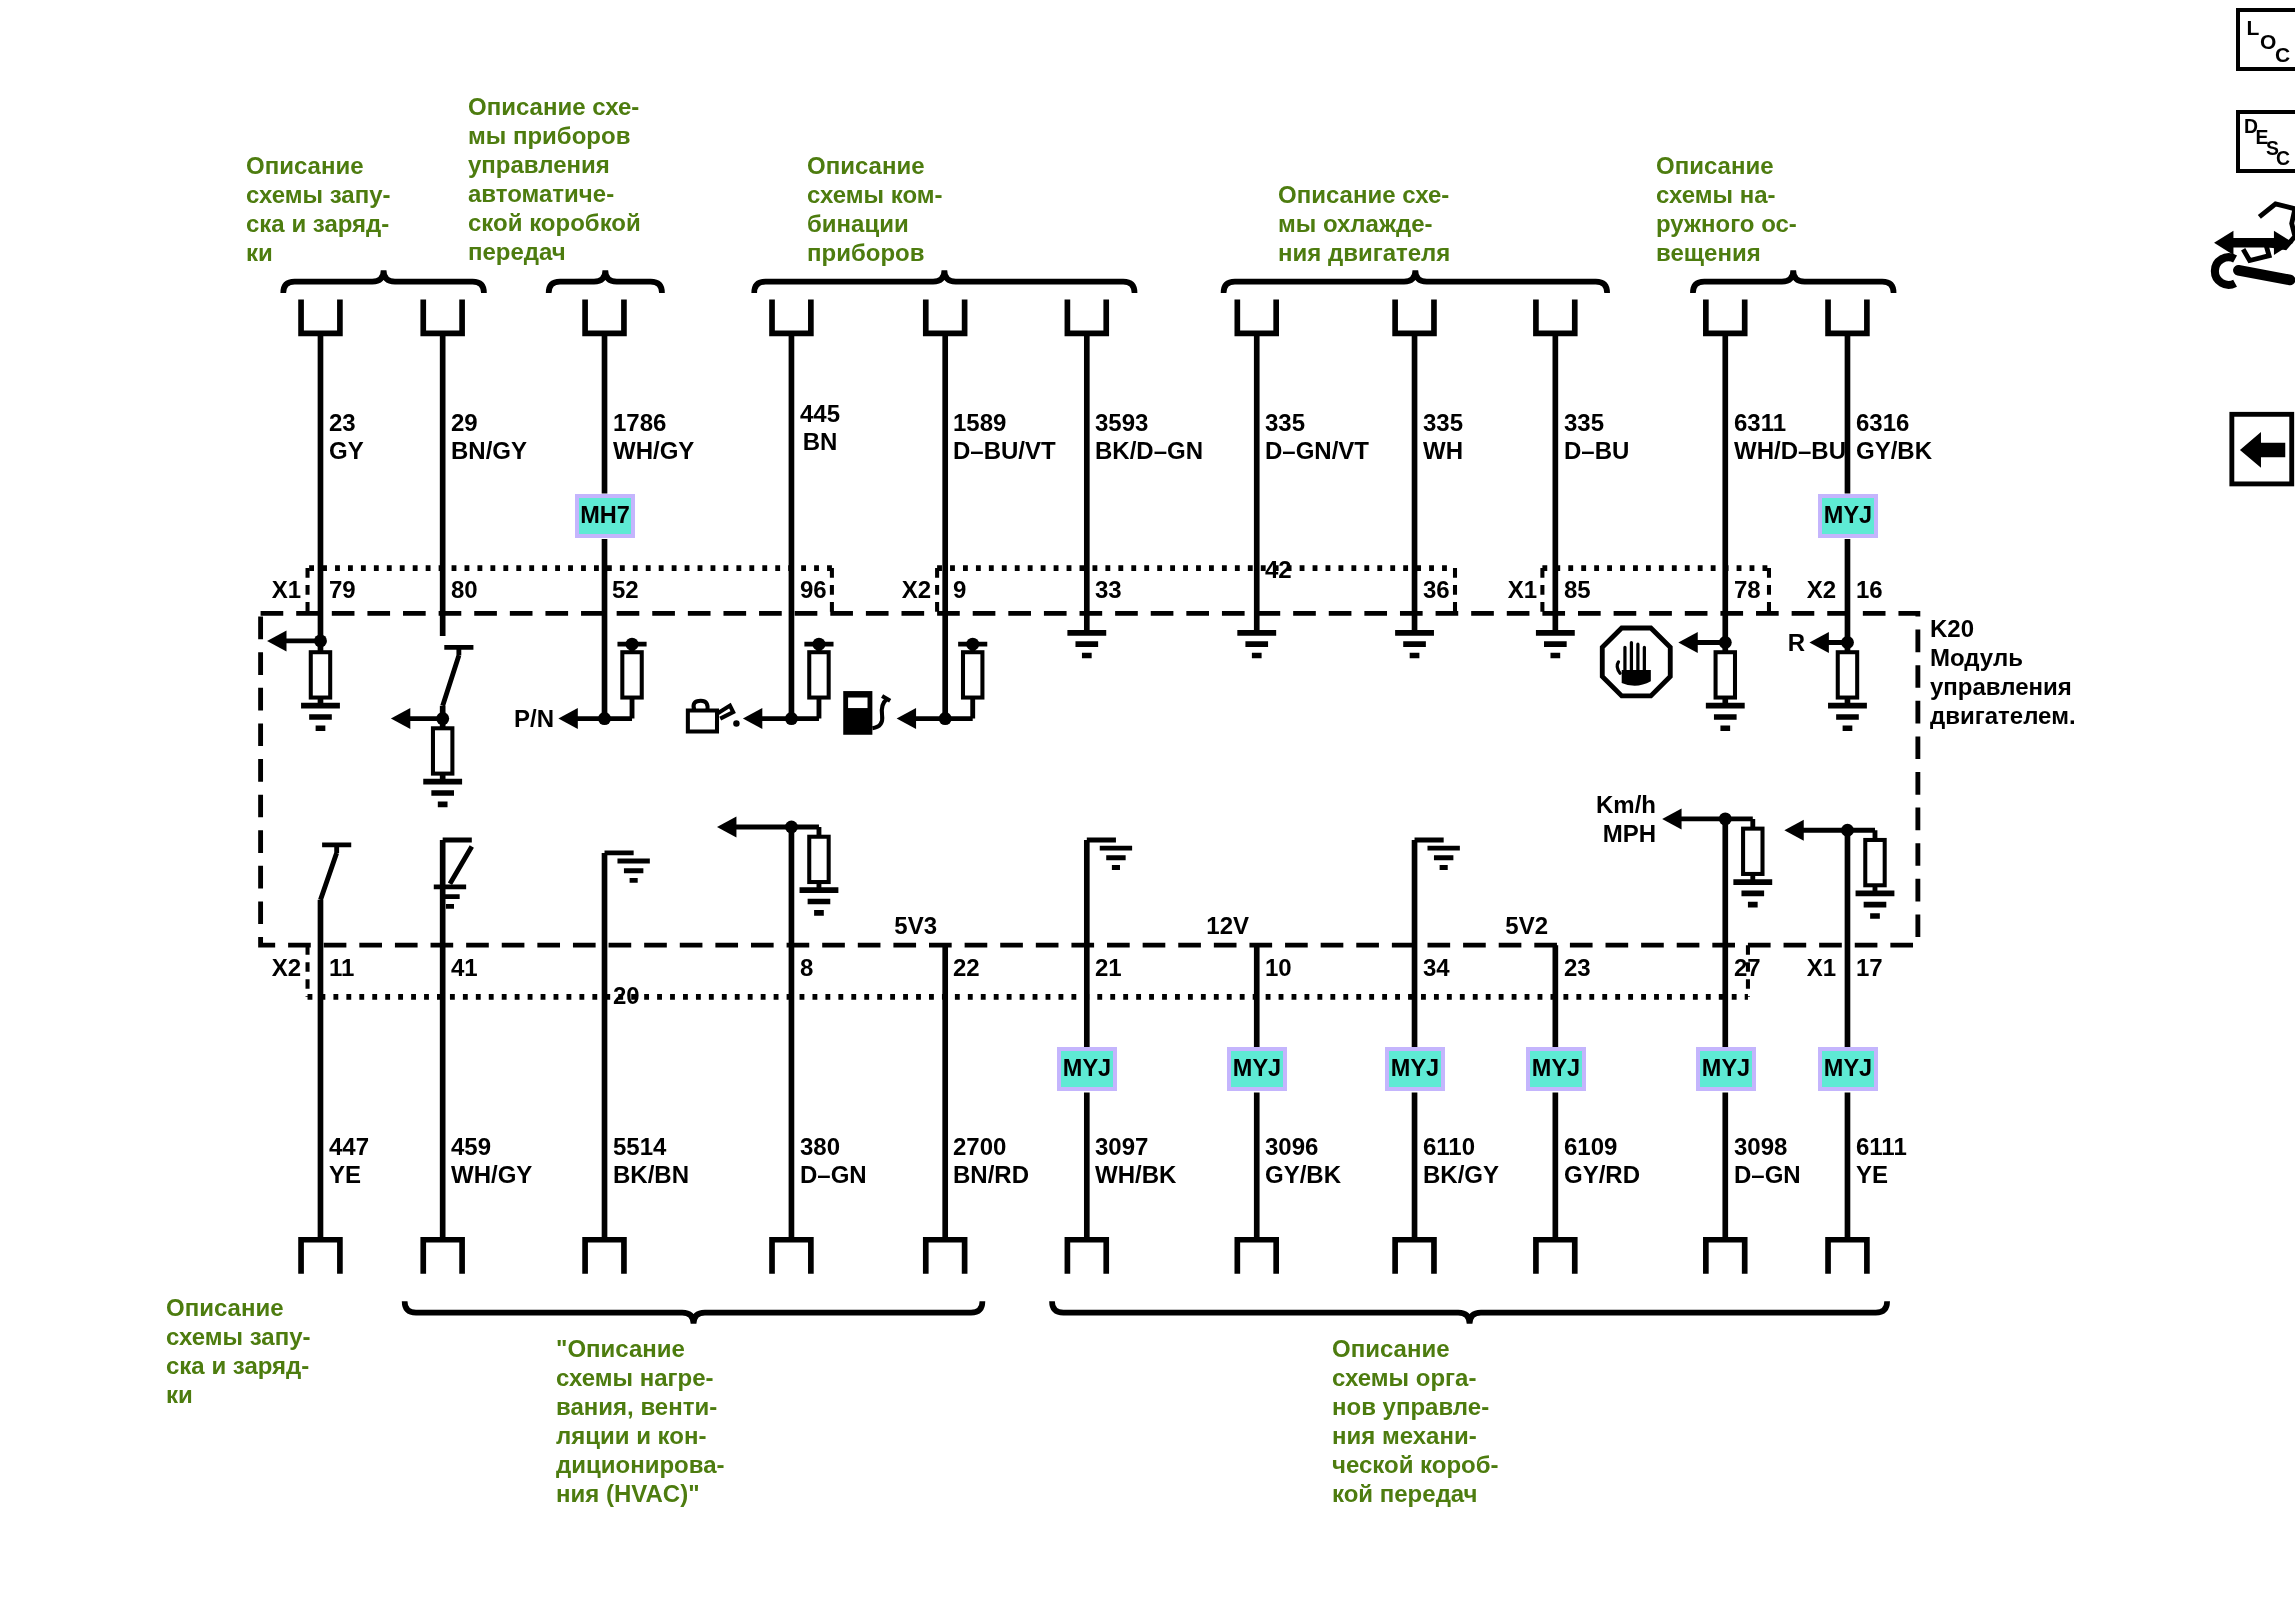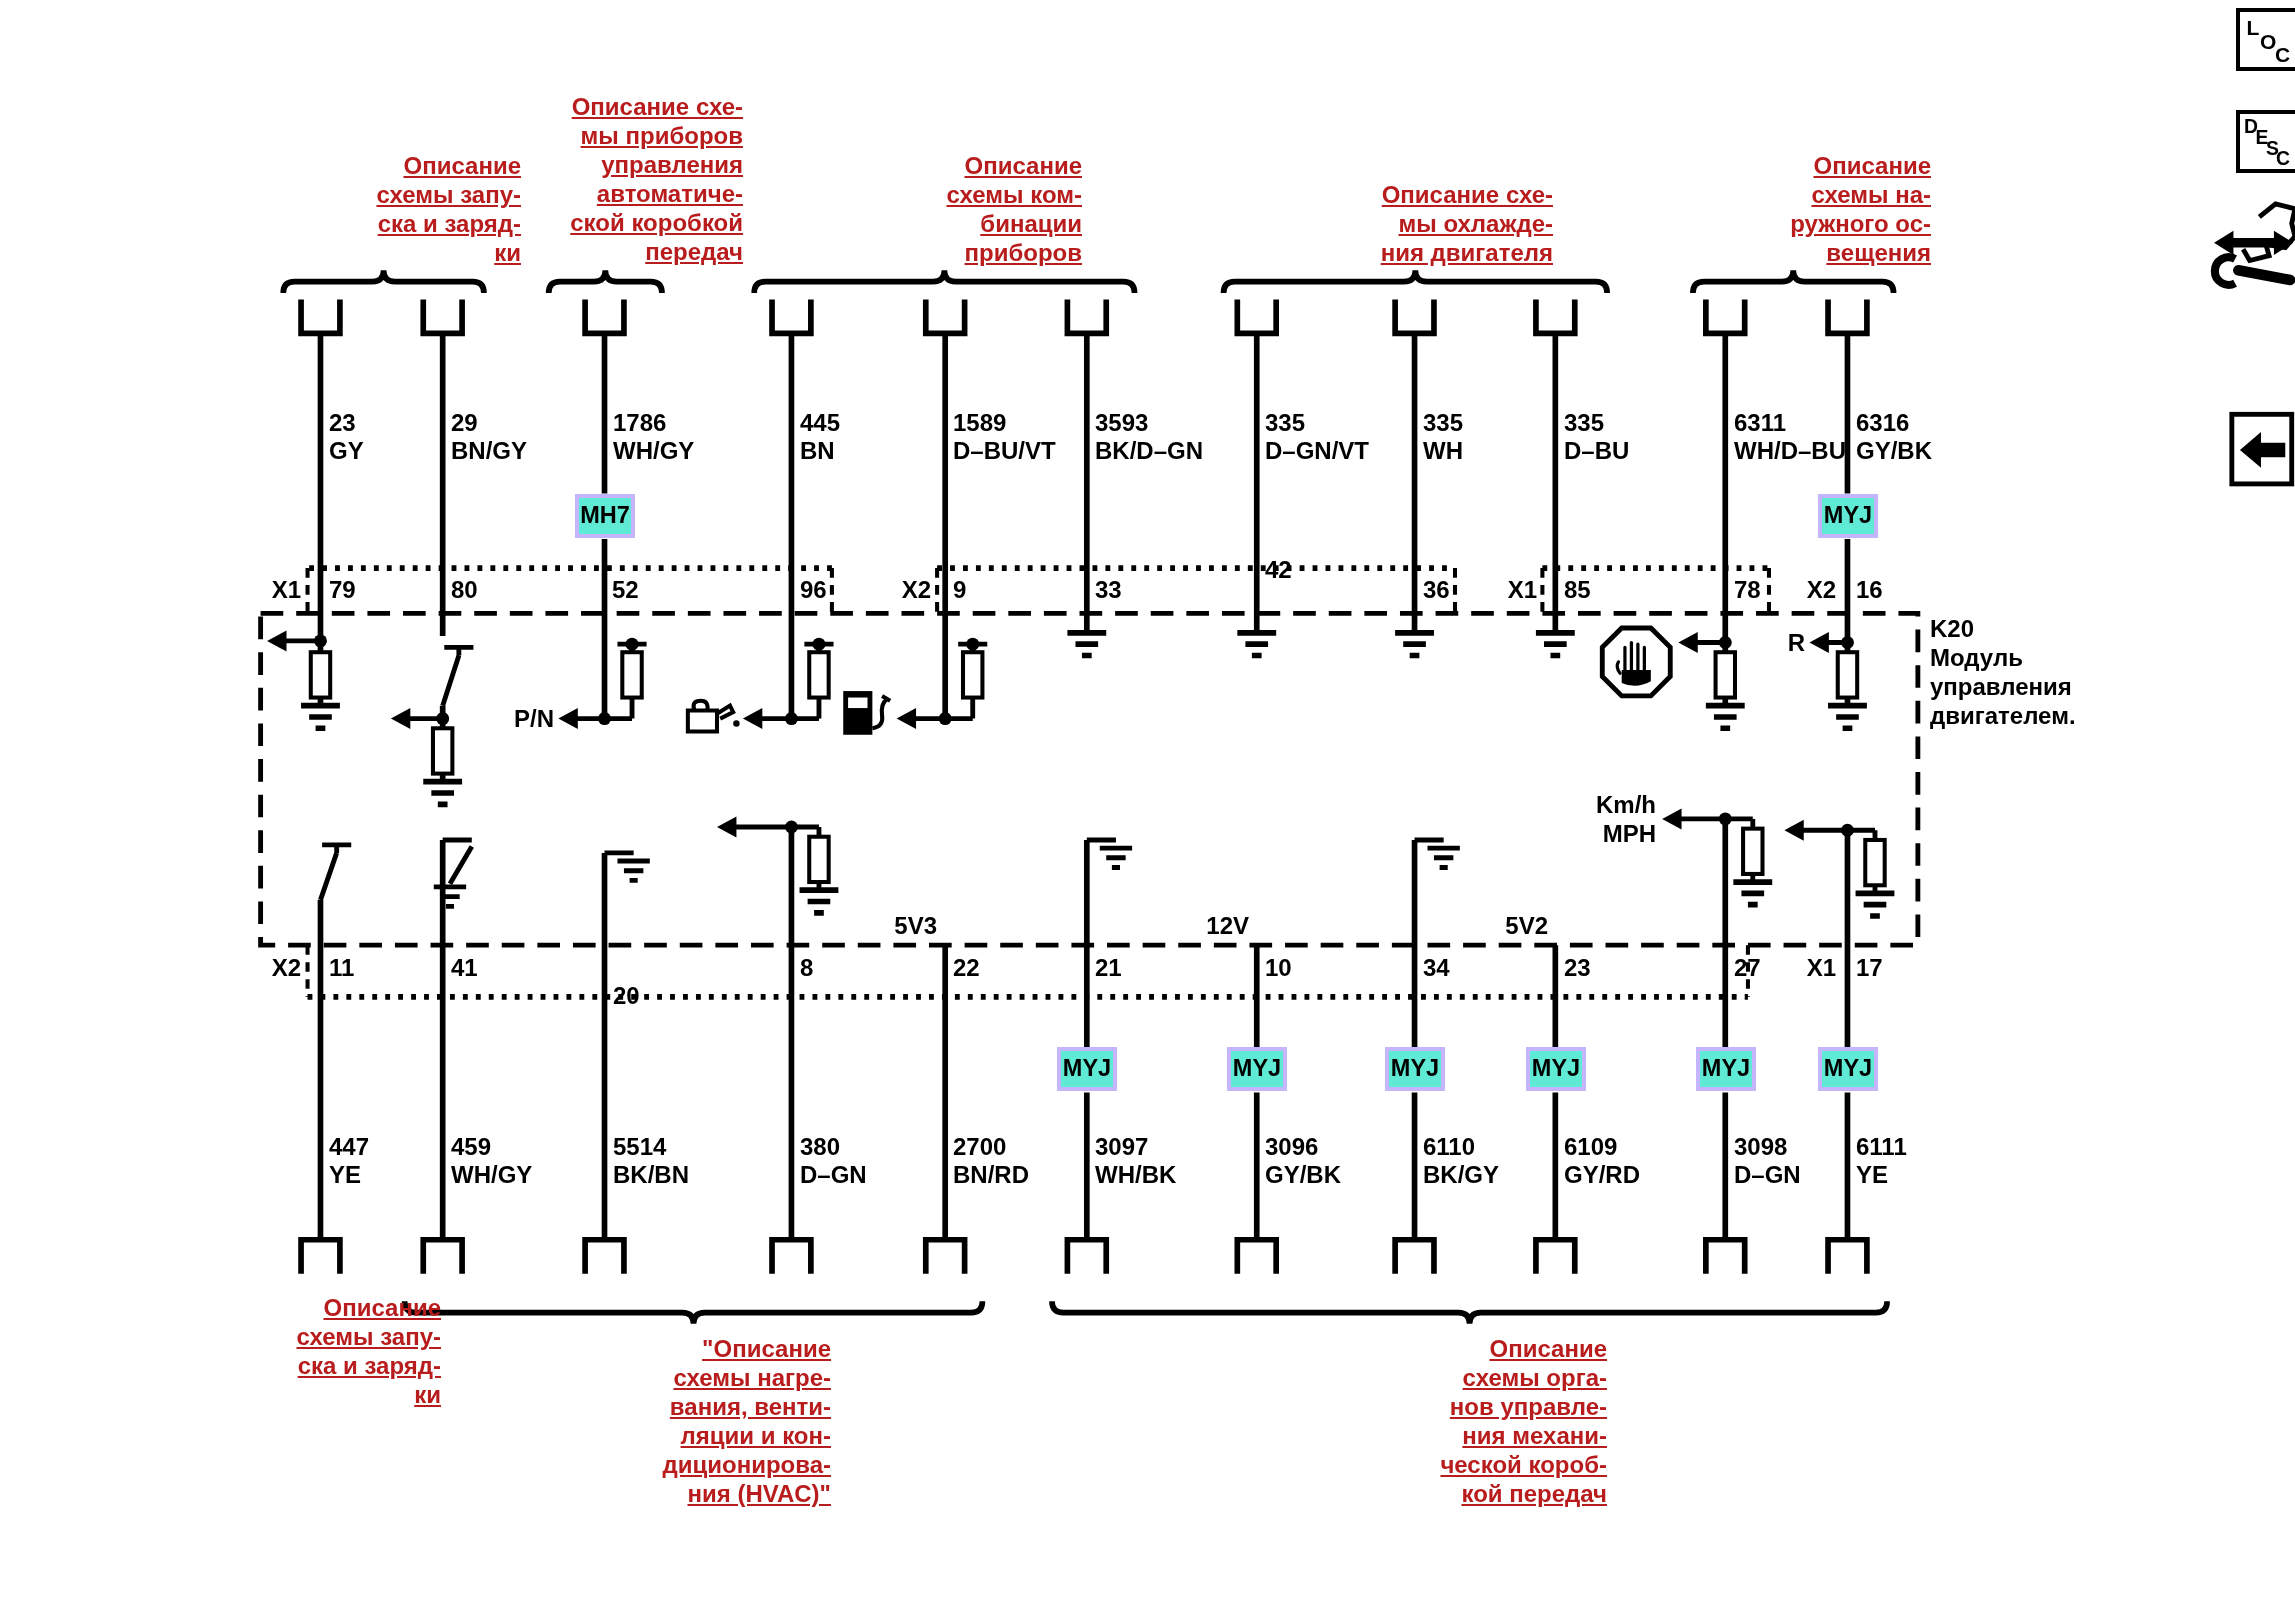--- a/index.html
+++ b/index.html
@@ -1,20 +1,20 @@
 <!DOCTYPE html>
 <html style="font-size:13px"><head>
 <meta charset="utf-8">
 <style>
   html,body{margin:0;padding:0;background:#fff;}
   .stage{position:relative;width:2295px;height:1616px;background:#ffffff;overflow:hidden;
          font-family:"Liberation Sans", sans-serif;color:#000;}
   .stage svg{position:absolute;left:0;top:0;}
   .t{position:absolute;font:bold 24px/29px "Liberation Sans", sans-serif;color:#000;white-space:nowrap;}
-  .blk{position:absolute;font:bold 24px/29px "Liberation Sans", sans-serif;color:#b91c1c;text-align:right;text-decoration:underline;}
+  .blk{position:absolute;font:bold 24px/29px "Liberation Sans", sans-serif;color:#4d7c0f;text-align:left;}
   .wl{position:absolute;font:bold 24px/27.5px "Liberation Sans", sans-serif;color:#000;white-space:nowrap;}
   .ra{text-align:right;}
   .box{position:absolute;border:4px solid #c4b5fd;background:#5eead4;width:52px;height:36px;
        display:flex;align-items:center;justify-content:center;
        font:bold 23.5px/23.5px "Liberation Sans", sans-serif;}
   .cornerbox{position:absolute;border:4.9px solid #000;background:#fff;}
   .cornerbox span{position:absolute;font:bold 21px/21px "Liberation Sans", sans-serif;}
 </style>
 </head>
 <body>
@@ -273,21 +273,21 @@
       <div>GY</div>
     </div>
 <div class="wl" style="left:451px;top:409px;">
       <div>29</div>
       <div>BN/GY</div>
     </div>
 <div class="wl" style="left:613px;top:409px;">
       <div>1786</div>
       <div>WH/GY</div>
     </div>
-<div class="wl" style="left:800px;top:409px;">
+<div class="wl" style="left:800px;top:400px;text-align:center;">
       <div>445</div>
       <div>BN</div>
     </div>
 <div class="wl" style="left:953px;top:409px;">
       <div>1589</div>
       <div>D–BU/VT</div>
     </div>
 <div class="wl" style="left:1095px;top:409px;">
       <div>3593</div>
       <div>BK/D–GN</div>

